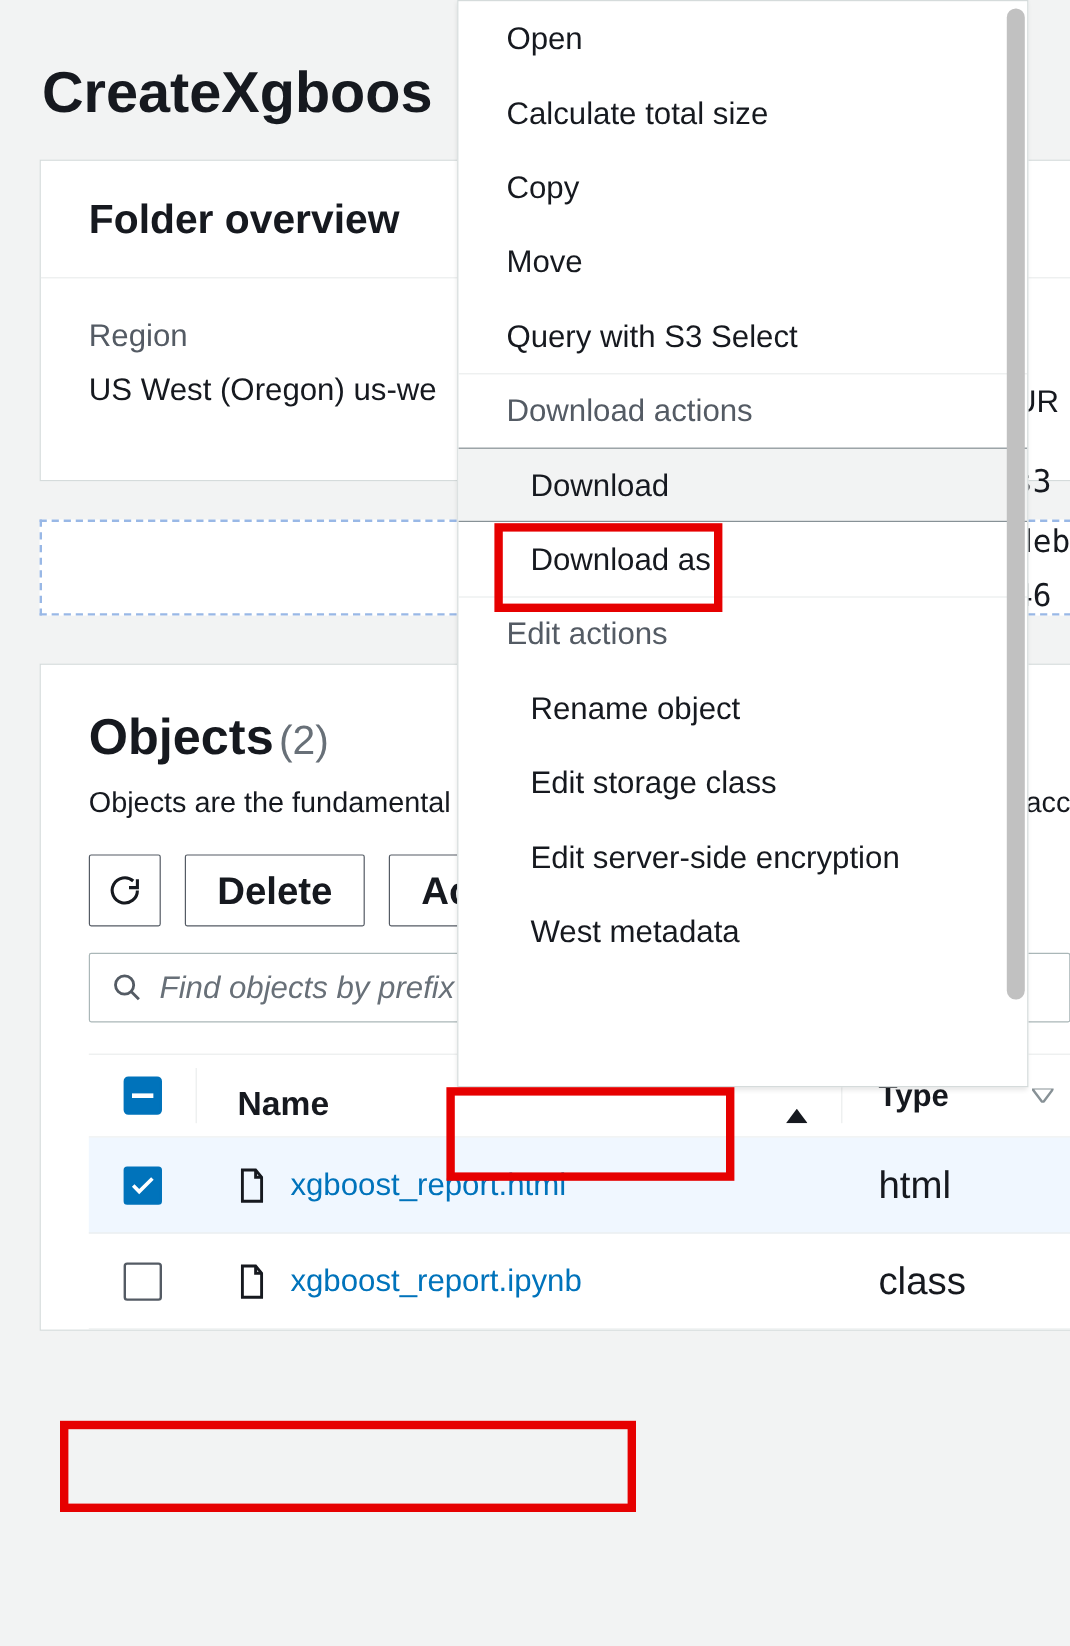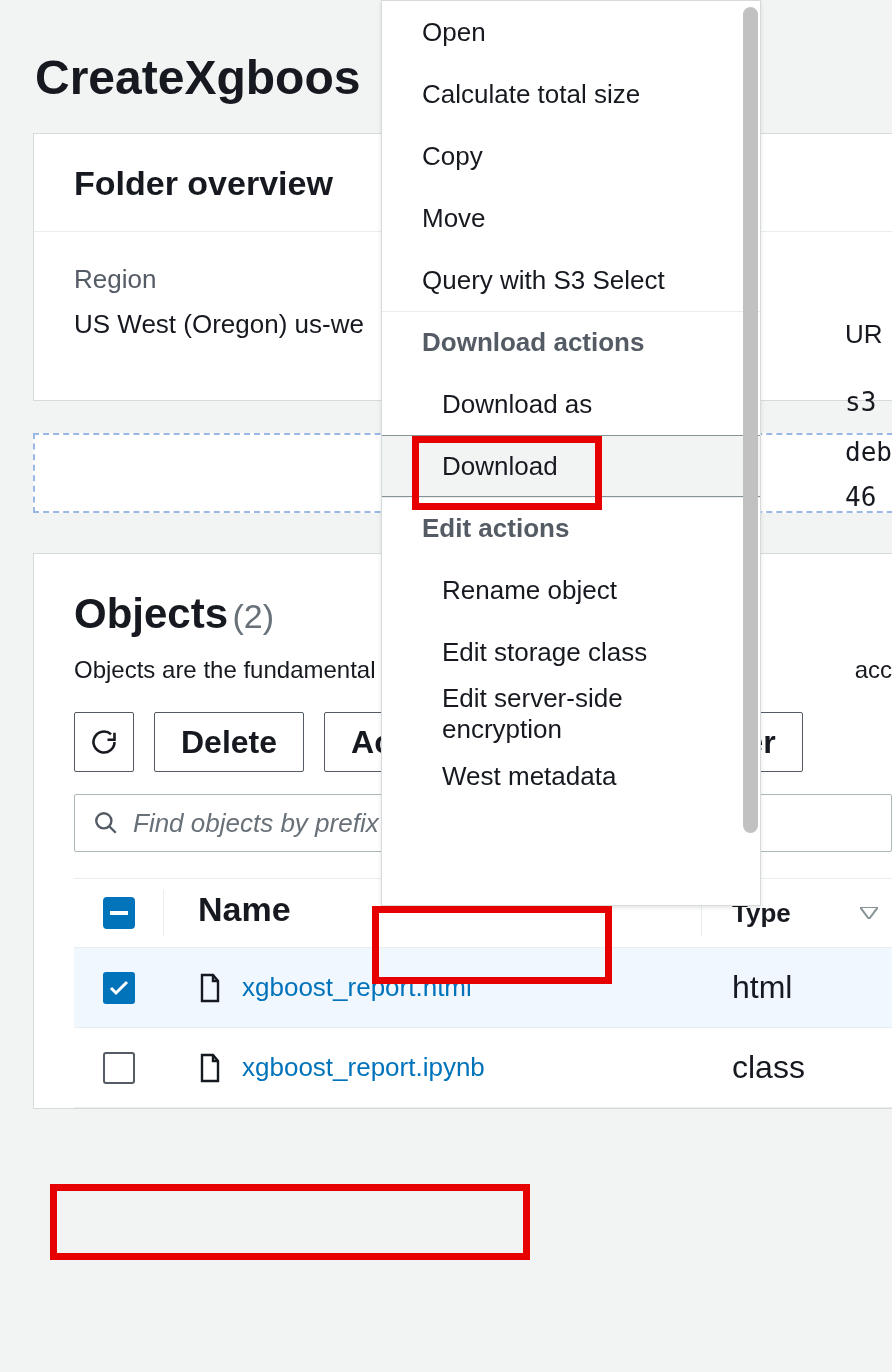--- a/index.html
+++ b/index.html
@@ -143,21 +143,21 @@
     width: 100%;
   }
   .thead {
     display: flex;
     align-items: center;
     height: 70px;
     border-top: 1px solid #eaeded;
     border-bottom: 1px solid #eaeded;
   }
   .col-check { width: 90px; display:flex; align-items:center; justify-content:center; border-right:1px solid #eaeded; height:46px;}
-  .col-name { flex: 1; padding-left: 34px; font-size: 34px; font-weight: 700; display:flex; align-items:flex-start; justify-content:space-between; padding-right:28px; border-right:1px solid #eaeded; height:46px;}
+  .col-name { flex: 1; padding-left: 34px; font-size: 28px; font-weight: 700; display:flex; align-items:flex-end; justify-content:space-between; padding-right:28px; border-right:1px solid #eaeded; height:46px;}
   .col-type { width: 190px; padding-left: 30px; font-size: 26px; font-weight: 700; display:flex; align-items:center; justify-content:space-between; padding-right:14px;}
   .trow {
     display: flex;
     align-items: center;
     height: 80px;
     border-bottom: 1px solid #eaeded;
     position: relative;
   }
   .trow.selected { background: #f0f7ff; justify-content: flex-end; }
   .trow .col-check { border-right:none; }
@@ -170,21 +170,21 @@
   .filelink { color:#0073bb; font-size:26px; text-decoration:none; }
   .typecell { width:190px; padding-left:30px; font-size:32px; }
   .sort-caret { font-size:18px; }
   .type-caret { color:#879196; }
 
   
   .menu {
     position: absolute;
     left: 381px;
     top: 0;
-    width: 380px;
+    width: 476px;
     height: 906px;
     background: #fff;
     border: 1px solid #d5dbdb;
     box-shadow: 0 2px 4px rgba(0,0,0,0.1);
     z-index: 40;
     overflow: hidden;
   }
   .menu-scroll {
     position:absolute; right:2px; top:6px; width:15px; height:826px; background:#c1c1c1; border-radius:8px;
   }
@@ -197,21 +197,21 @@
     color: #16191f;
     cursor: pointer;
   }
   .menu-item.disabled { color: #aab7b8; cursor: default; }
   .menu-section {
     padding: 0 40px;
     height: 62px;
     display: flex;
     align-items: center;
     font-size: 26px;
-    font-weight: 700;
+    font-weight: 400;
     color: #545b64;
     border-top: 1px solid #eaeded;
   }
   .menu-item.hovered {
     background: #f2f3f3;
     border-top: 1px solid #879196;
     border-bottom: 1px solid #879196;
   }
   svg { display:block; }
 </style>
@@ -348,22 +348,22 @@
 </div>
 
 <div class="menu">
   <div class="menu-item">Open</div>
   <div class="menu-item">Calculate total size</div>
   <div class="menu-item">Copy</div>
   <div class="menu-item">Move</div>
   <div class="menu-item">Query with S3 Select</div>
 
   <div class="menu-section">Download actions</div>
+  <div class="menu-item hovered" style="padding-left:60px">Download</div>
   <div class="menu-item" style="padding-left:60px">Download as</div>
-  <div class="menu-item hovered" style="padding-left:60px">Download</div>
 
   <div class="menu-section">Edit actions</div>
   <div class="menu-item" style="padding-left:60px">Rename object</div>
   <div class="menu-item" style="padding-left:60px">Edit storage class</div>
   <div class="menu-item" style="padding-left:60px">Edit server-side encryption</div>
   <div class="menu-item" style="padding-left:60px">West metadata</div>
 
   <div class="menu-scroll"></div>
 </div>
 

